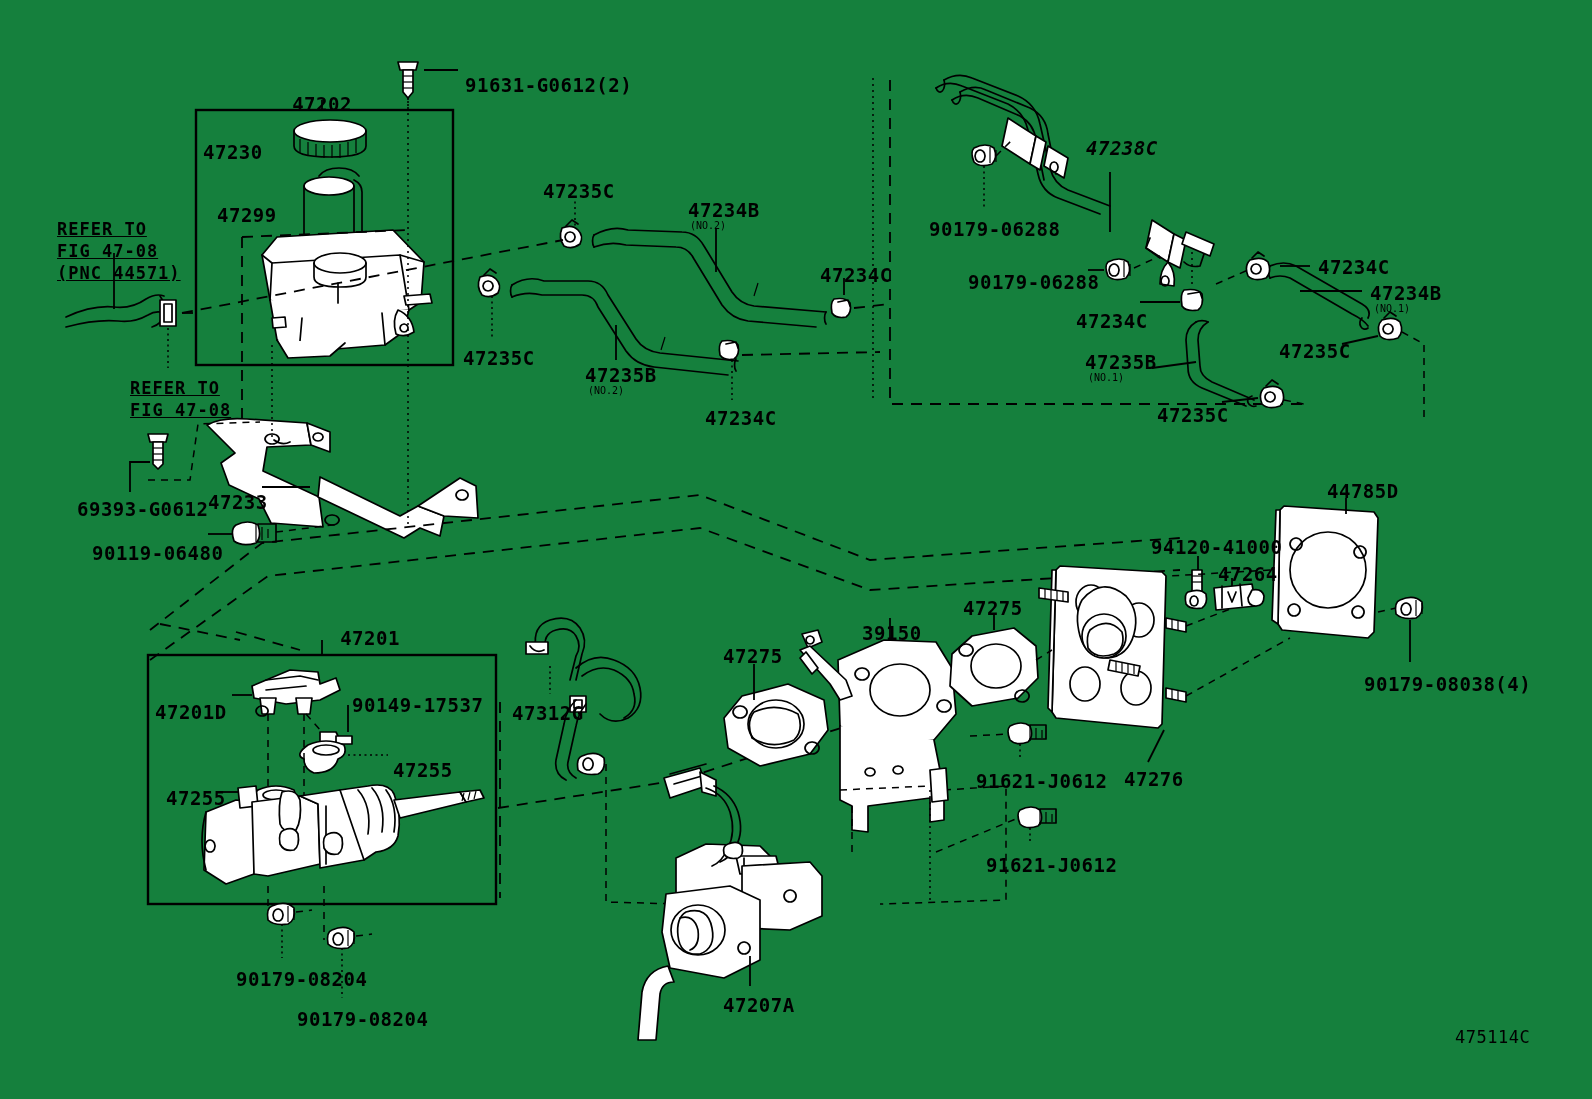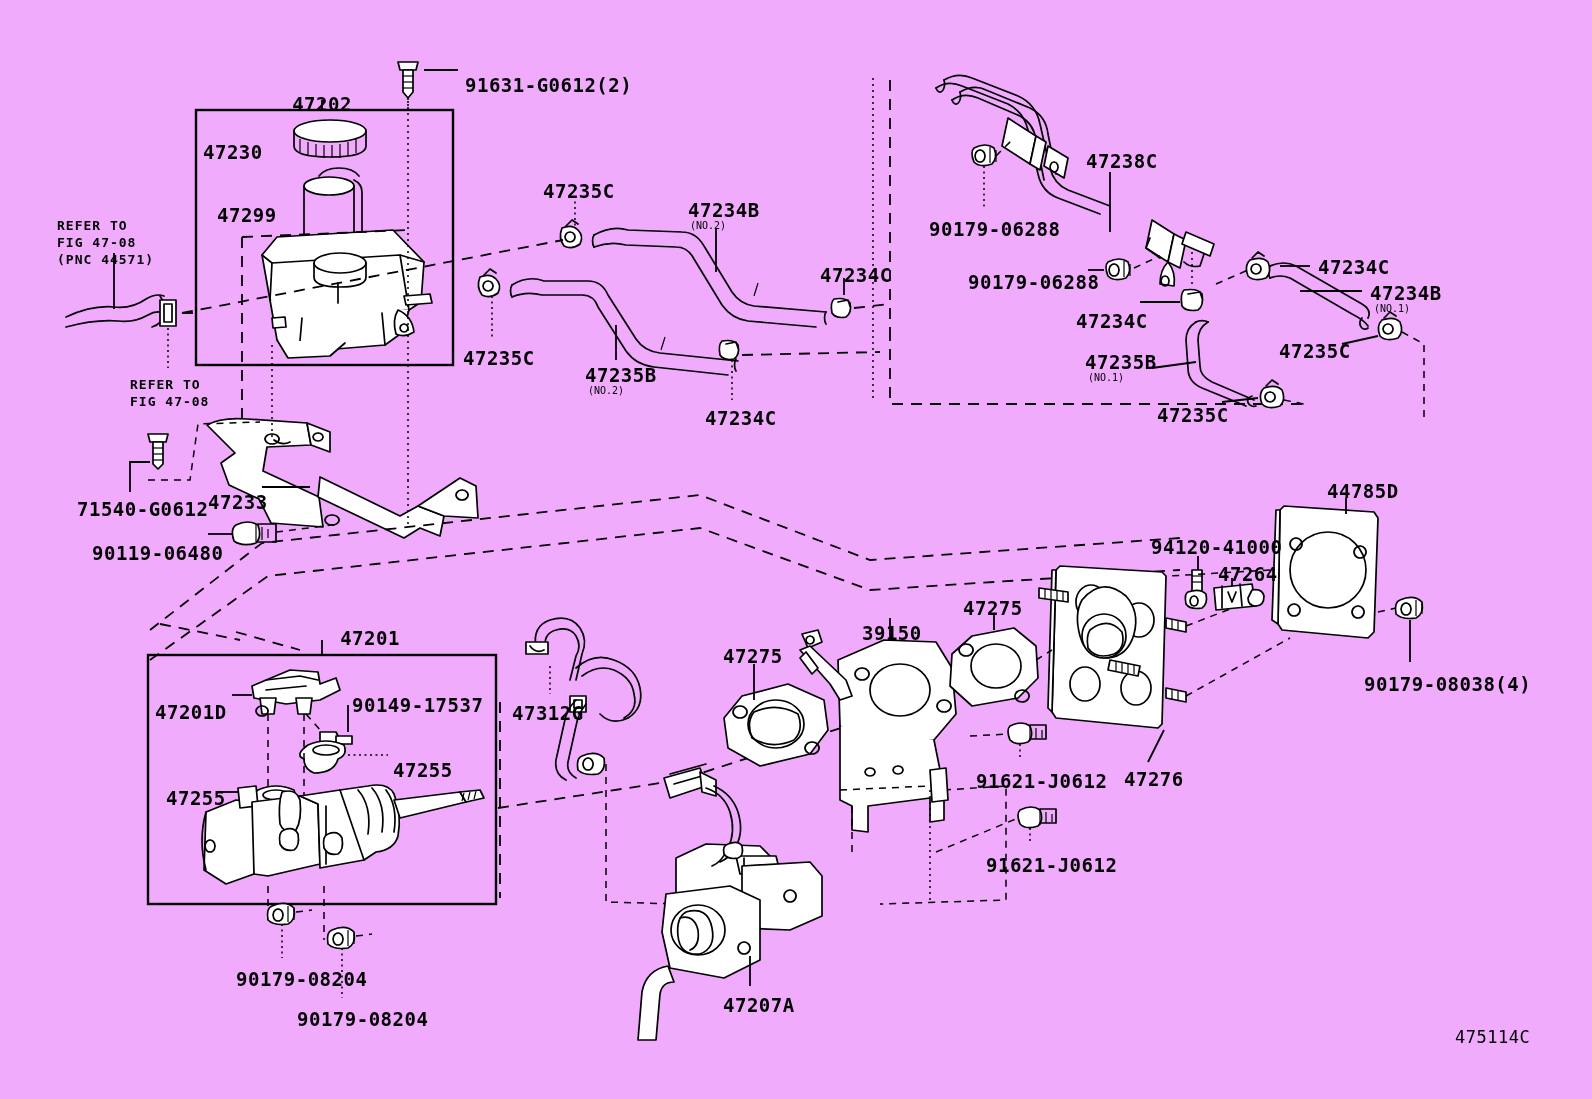--- a/index.html
+++ b/index.html
@@ -4,21 +4,21 @@
 <style>
   html, body {
     margin: 0;
     padding: 0;
     background: #ffffff;
   }
   #sheet {
     position: relative;
     width: 1592px;
     height: 1099px;
-    background: #f0abfc;
+    background: #15803d;
     overflow: hidden;
     font-family: "DejaVu Sans Mono", "Liberation Mono", monospace;
   }
   #artwork {
     position: absolute;
     left: 0; top: 0;
     width: 1592px;
     height: 1099px;
     pointer-events: none;
   }
@@ -31,23 +31,24 @@
     color: #000000;
     white-space: pre;
     line-height: 1.12;
   }
   .lbl.sub {
     font-weight: normal;
     font-size: 10px;
     letter-spacing: 0px;
   }
   .lbl.refer {
-    font-size: 13px;
+    font-size: 17px;
     letter-spacing: 1px;
     line-height: 1.30;
+    text-decoration: underline;
   }
   .lbl.figid {
     font-weight: normal;
     font-size: 17px;
     letter-spacing: 0.5px;
   }
   .lbl.ctr { transform: translateX(-50%); }
 </style>
 </head>
 <body>
@@ -519,32 +520,32 @@
       <div class="lbl refer" style="left: 130px; top: 377px;">REFER TO
 FIG 47-08</div>
       <div class="lbl" style="left: 543px; top: 181px;">47235C</div>
       <div class="lbl" style="left: 688px; top: 200px;">47234B</div>
       <div class="lbl sub" style="left: 690px; top: 220px;">(NO.2)</div>
       <div class="lbl" style="left: 820px; top: 265px;">47234C</div>
       <div class="lbl" style="left: 463px; top: 348px;">47235C</div>
       <div class="lbl" style="left: 585px; top: 365px;">47235B</div>
       <div class="lbl sub" style="left: 588px; top: 385px;">(NO.2)</div>
       <div class="lbl" style="left: 705px; top: 408px;">47234C</div>
-      <div class="lbl" style="left: 1086px; top: 151px;">47238C</div>
+      <div class="lbl" style="left: 1086px; top: 138px; font-style: italic;">47238C</div>
       <div class="lbl" style="left: 929px; top: 219px;">90179-06288</div>
       <div class="lbl" style="left: 968px; top: 272px;">90179-06288</div>
       <div class="lbl" style="left: 1076px; top: 311px;">47234C</div>
       <div class="lbl" style="left: 1318px; top: 257px;">47234C</div>
       <div class="lbl" style="left: 1370px; top: 283px;">47234B</div>
       <div class="lbl sub" style="left: 1374px; top: 303px;">(NO.1)</div>
       <div class="lbl" style="left: 1279px; top: 341px;">47235C</div>
       <div class="lbl" style="left: 1085px; top: 352px;">47235B</div>
       <div class="lbl sub" style="left: 1088px; top: 372px;">(NO.1)</div>
       <div class="lbl" style="left: 1157px; top: 405px;">47235C</div>
-      <div class="lbl" style="left: 77px; top: 499px;">71540-G0612</div>
+      <div class="lbl" style="left: 77px; top: 499px;">69393-G0612</div>
       <div class="lbl" style="left: 208px; top: 492px;">47233</div>
       <div class="lbl" style="left: 92px; top: 543px;">90119-06480</div>
       <div class="lbl" style="left: 1327px; top: 481px;">44785D</div>
       <div class="lbl" style="left: 1151px; top: 537px;">94120-41000</div>
       <div class="lbl" style="left: 1218px; top: 564px;">47264</div>
       <div class="lbl" style="left: 963px; top: 598px;">47275</div>
       <div class="lbl" style="left: 1364px; top: 674px; text-align: center;">90179-08038(4)</div>
       <div class="lbl" style="left: 1124px; top: 769px;">47276</div>
       <div class="lbl" style="left: 976px; top: 771px;">91621-J0612</div>
       <div class="lbl" style="left: 986px; top: 855px;">91621-J0612</div>

